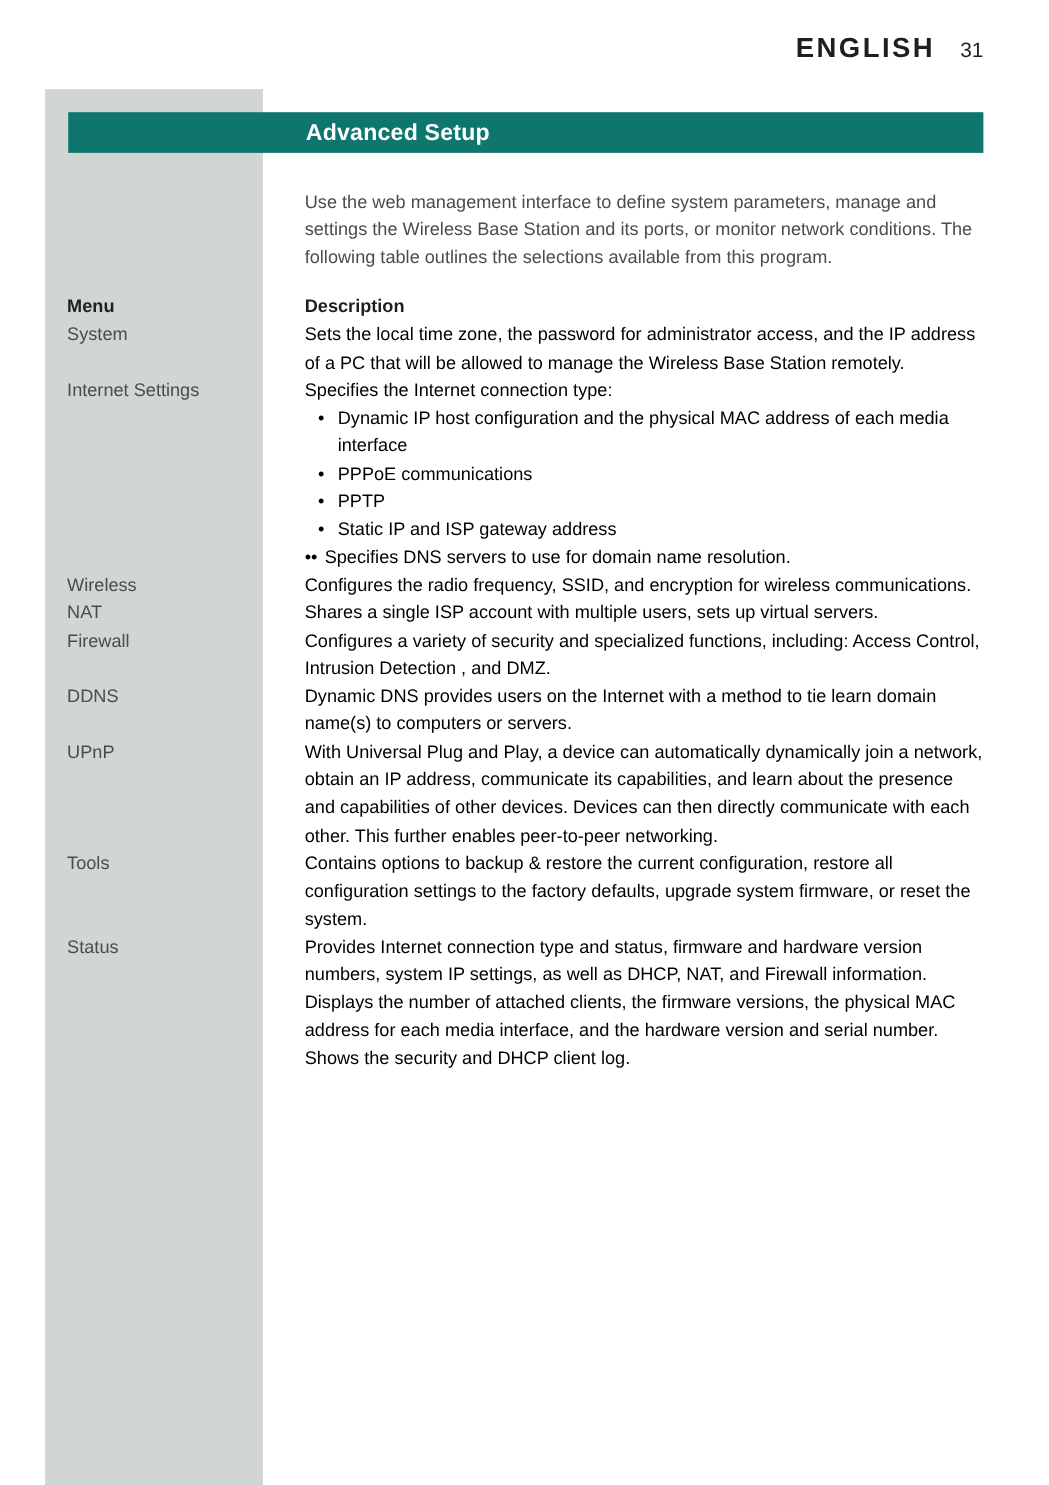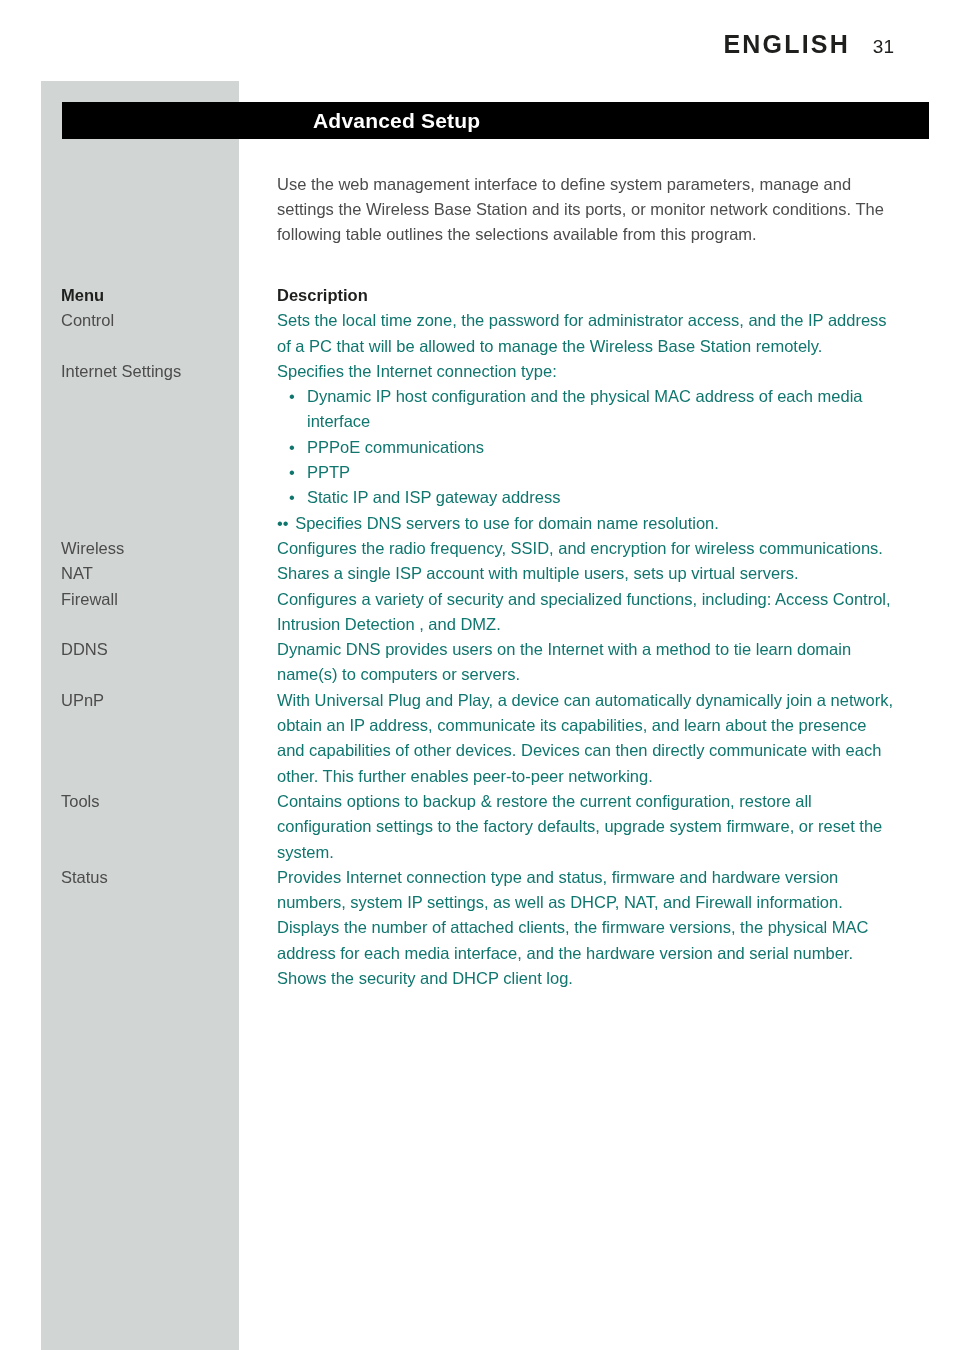--- a/index.html
+++ b/index.html
@@ -53,24 +53,23 @@
     background: #d1d5d4;
   }
 
   
   .title-bar {
     position: absolute;
     left: 62px;
     top: 102px;
     width: 832px;
     height: 37px;
-    background: #000000;
+    background: #0f766e;
     display: flex;
     align-items: center;
-    padding-left: 35px;
   }
   .title-bar .title-text {
     margin-left: 216px;
     color: #ffffff;
     font-size: 21px;
     font-weight: bold;
     letter-spacing: 0.2px;
   }
 
   
@@ -87,21 +86,21 @@
     top: 0;
     width: 616px;
     font-size: 16.5px;
     line-height: 25.3px;
     color: #4c4c4c;
   }
 
   .table {
     position: absolute;
     left: 0;
-    top: 128px;
+    top: 112px;
     width: 954px;
   }
 
   .row {
     display: flex;
     align-items: flex-start;
     width: 954px;
   }
   .menu-cell {
     width: 277px;
@@ -110,21 +109,21 @@
     flex: 0 0 277px;
     font-size: 16.5px;
     line-height: 25.3px;
     color: #4c4c4c;
   }
   .desc-cell {
     width: 616px;
     flex: 0 0 616px;
     font-size: 16.5px;
     line-height: 25.3px;
-    color: #0f766e;
+    color: #000000;
   }
   .row.header .menu-cell,
   .row.header .desc-cell {
     font-weight: bold;
     color: #1f201d;
   }
 
   .desc-para { margin: 0; }
 
   
@@ -174,21 +173,21 @@
 
   <div class="table">
 
     <div class="row header">
       <div class="menu-cell">Menu</div>
       <div class="desc-cell">Description</div>
     </div>
 
     <div id="table-body">
         <div class="row">
-          <div class="menu-cell">Control</div>
+          <div class="menu-cell">System</div>
           <div class="desc-cell">
             <p class="desc-para">Sets the local time zone, the password for administrator access, and the IP address of a PC that will be allowed to manage the Wireless Base Station remotely.</p>
           </div>
         </div>
         <div class="row">
           <div class="menu-cell">Internet Settings</div>
           <div class="desc-cell">
             <p class="desc-para">Specifies the Internet connection type:</p>
             <ul class="bullets">
               <li><span class="bullet-dot">•</span><span>Dynamic IP host configuration and the physical MAC address of each media interface</span></li>

